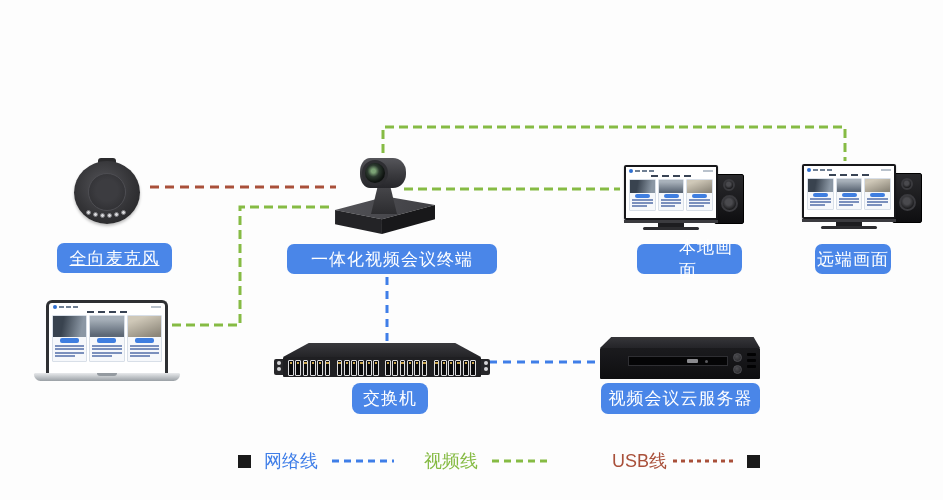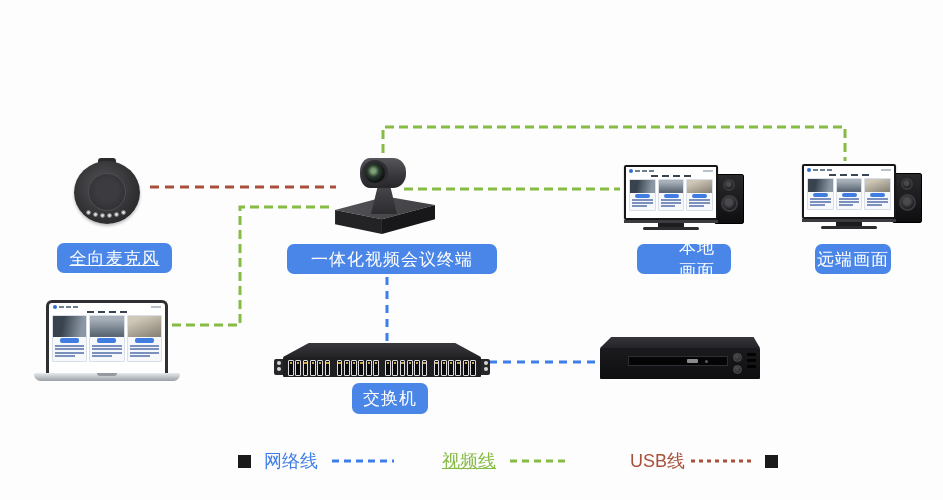--- a/index.html
+++ b/index.html
@@ -151,21 +151,21 @@
     background:radial-gradient(circle at 40% 35%, #4c4c50, #222225); border:1px solid #4f4f54; }
   .srv-btn.b1{ top:5px; } .srv-btn.b2{ top:17px; }
   .srv-vents{ position:absolute; right:4px; top:5px; width:9px; }
   .srv-vents i{ display:block; height:3px; background:#020203; margin-bottom:3px; border-radius:1px; }
 
   
   .legend{ position:absolute; left:238px; top:449px; height:24px; display:flex; align-items:center; z-index:2; font-size:18px; }
   .lg-square{ width:13px; height:13px; background:var(--legend-square,#1a1a1a); }
   .lg-label{ font-weight:500; }
   .lg-label.net  { color:var(--network-line,#3f7ee8); margin-left:13px; }
-  .lg-label.video{ color:var(--video-line,#86bb44);  margin-left:48px;text-decoration:underline; }
+  .lg-label.video{ color:var(--video-line,#86bb44);  margin-left:30px; }
   .lg-label.usb  { color:var(--usb-line,#a9503a);    margin-left:62px; }
   .legend svg{ display:block; margin-left:14px; }
   .legend svg.usb-dash{ margin-left:6px; }
   .lg-square.end{ margin-left:10px; }
 </style>
 </head>
 <body>
 
 <div id="stage">
 
@@ -257,21 +257,21 @@
                 <i></i>
               </div>
             </div>
         </div>
       </div>
     </div>
     <div class="tv-chin"></div>
       <div class="tv-stand"></div>
       <div class="tv-base"></div>
   </div>
-  <div class="pill" style="left:637px; top:244px; width:94px; height:30px;padding-left:42px;">本地画面</div>
+  <div class="pill" style="left:637px; top:244px; width:105px; height:30px;padding-left:42px;">本地画面</div>
 
   <div class="tv" style="left:802px; top:164px;">
     <div class="tv-speaker">
         <i class="s1"></i>
         <i class="s2"></i>
       </div>
     <div class="tv-screen">
       <div class="webpage">
         <div class="wp-head">
             <span class="wp-logo"></span>
@@ -417,38 +417,39 @@
       <div class="sw-group">
           <div class="sw-port"></div>
           <div class="sw-port"></div>
           <div class="sw-port"></div>
           <div class="sw-port"></div>
           <div class="sw-port"></div>
           <div class="sw-port"></div>
         </div>
     </div>
   </div>
-  <div class="pill" style="left:352px; top:383px; width:76px; height:31px;">交换机</div>
+  <div class="pill" style="left:352px; top:383px; width:76px; height:31px;border-radius:8px;">交换机</div>
 
   <div class="server">
     <div class="srv-top"></div>
     <div class="srv-body">
       <div class="srv-slot">
         <div class="srv-chip"></div>
           <div class="srv-dot"></div>
       </div>
       <div class="srv-btn b1"></div>
       <div class="srv-btn b2"></div>
       <div class="srv-vents">
           <i></i>
           <i></i>
           <i></i>
         </div>
     </div>
   </div>
+  <div class="pill" style="left:601px; top:383px; width:159px; height:31px; font-size:17px;">视频会议云服务器</div>
 
   <div class="legend">
     <span class="lg-square"></span>
     <span class="lg-label net">网络线</span>
     <svg width="62" height="6">
       <line x1="0" y1="3" x2="62" y2="3" stroke-width="3" stroke-dasharray="7 5" stroke="#3f7ee8"></line>
     </svg>
     <span class="lg-label video">视频线</span>
     <svg width="58" height="6">
       <line x1="0" y1="3" x2="58" y2="3" stroke-width="3" stroke-dasharray="7 5" stroke="#86bb44"></line>

